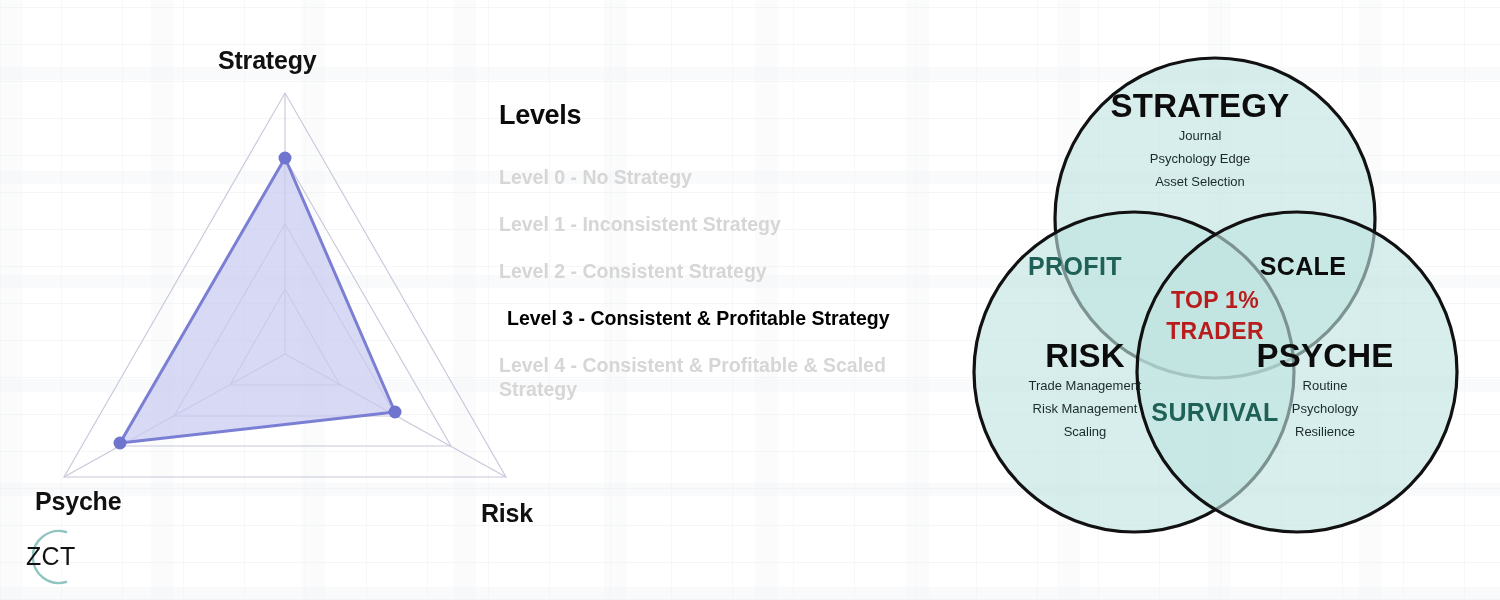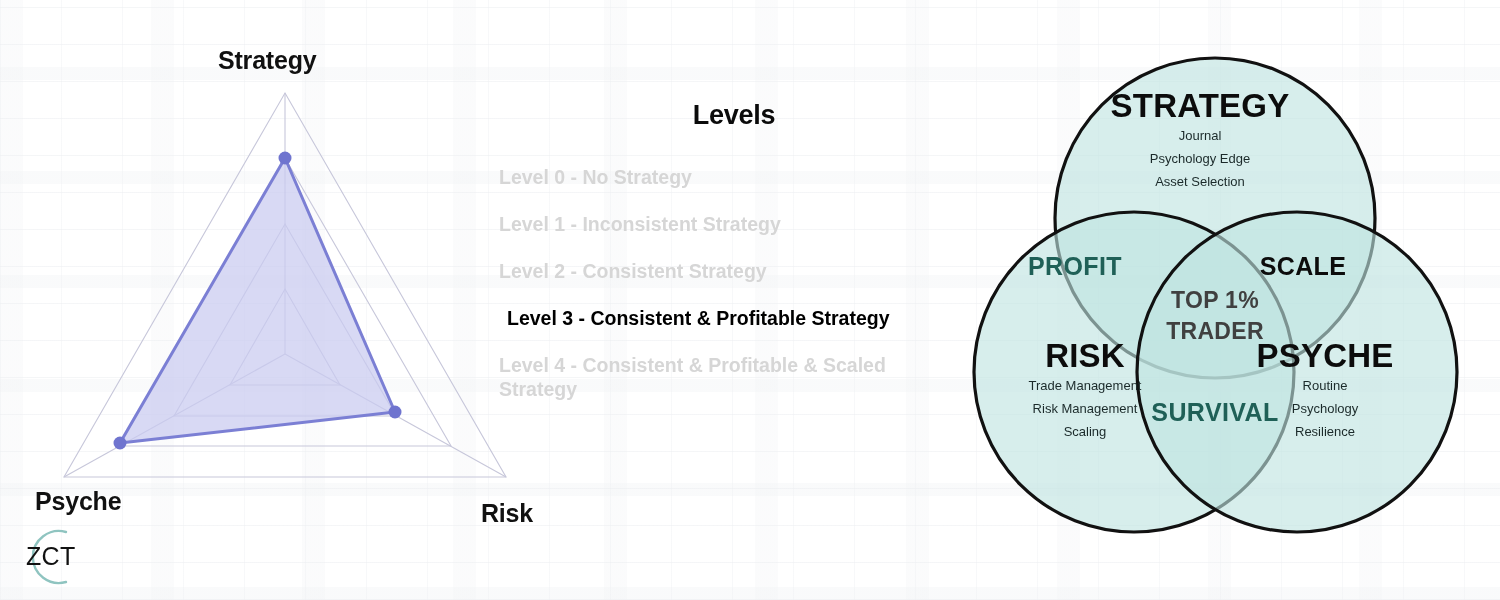--- a/index.html
+++ b/index.html
@@ -48,21 +48,20 @@
   #axis-label-risk     { left: 481px; top: 499px; }
 
   
   #levels-panel { left: 499px; top: 100px; width: 470px; }
   #levels-title {
     font-size: 27px;
     font-weight: 700;
     color: #0b0b0b;
     letter-spacing: -0.3px;
     margin: 0 0 34px 0;
-    text-align: center;
   }
   .level-item {
     font-size: 19.5px;
     font-weight: 700;
     color: #d6d6d6;
     line-height: 24px;
     margin-bottom: 23px;
     max-width: 440px;
   }
   .level-item.active { color: #000000; margin-left: 8px; }
@@ -89,21 +88,21 @@
   .venn-overlap {
     font-size: 25px;
     font-weight: 700;
     letter-spacing: 0.4px;
   }
   .teal-txt  { color: #1f6057; }
   .black-txt { color: #0c0c0c; }
   #venn-center-label {
     font-size: 23px;
     font-weight: 700;
-    color: #404040;
+    color: #b91c1c;
     line-height: 31px;
     letter-spacing: 0.3px;
   }
 
   #venn-strategy-block { left: 155px; top: 88px; width: 230px; }
   #venn-risk-block     { left: 40px;  top: 338px; width: 230px; }
   #venn-psyche-block   { left: 280px; top: 338px; width: 230px; }
   #venn-profit-label   { left: 30px;  top: 252px; width: 230px; }
   #venn-scale-label    { left: 258px; top: 252px; width: 230px; }
   #venn-survival-label { left: 170px; top: 398px; width: 230px; }

